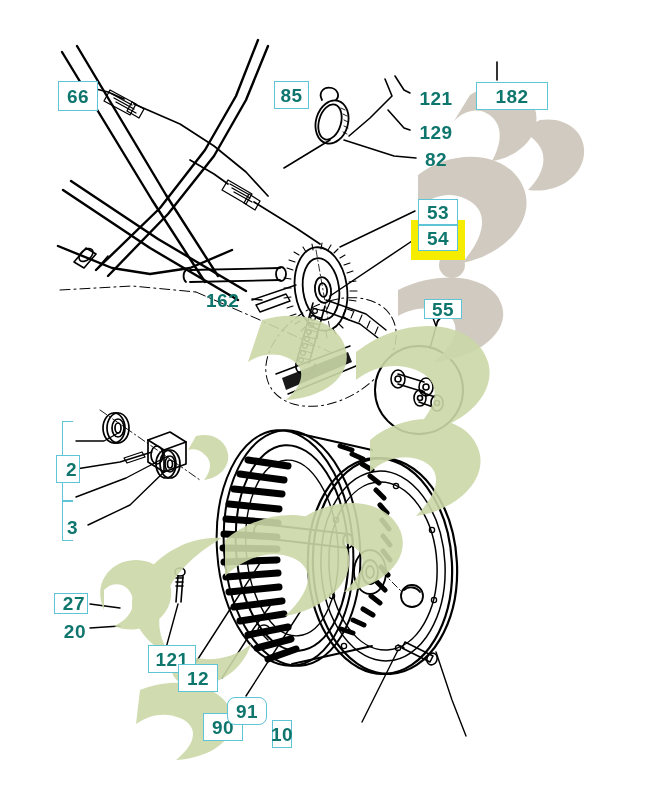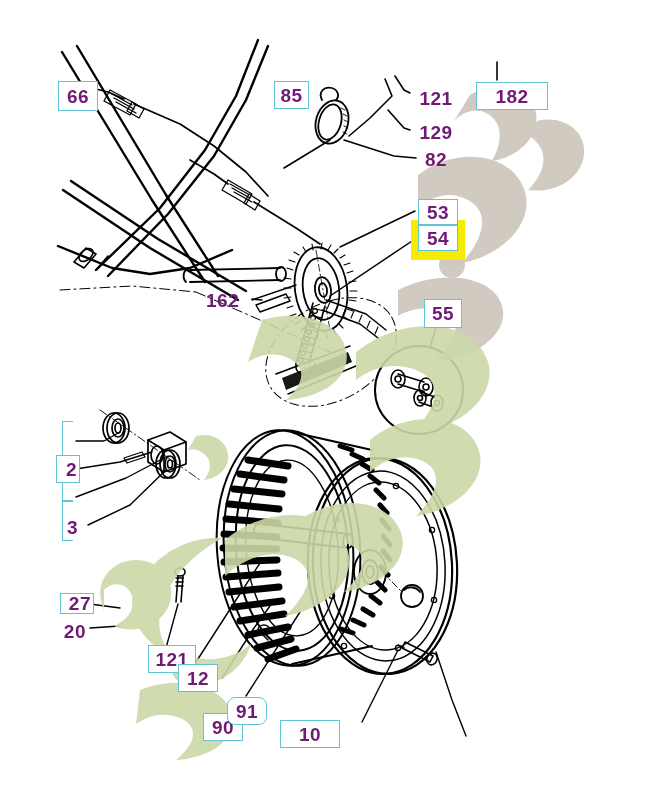--- a/index.html
+++ b/index.html
@@ -23,21 +23,21 @@
     left: 0;
     top: 0;
     width: 652px;
     height: 800px;
   }
   .callout {
     position: absolute;
     box-sizing: border-box;
     border: 1.4px solid #5ec4d6;
     background: #ffffff;
-    color: #701a75;
+    color: #0f766e;
     font-family: "Liberation Sans", sans-serif;
     font-weight: bold;
     font-size: 19px;
     line-height: 1;
     display: flex;
     align-items: center;
     justify-content: center;
     letter-spacing: 0.5px;
     z-index: 6;
   }
@@ -405,35 +405,35 @@
   <div class="callout plain" style="left:414px; top:119px; width:44px; height:26px;">129</div>
 
   <div class="callout plain" style="left:420px; top:146px; width:32px; height:26px;">82</div>
 
   <div class="callout" style="left:476px; top:82px; width:72px; height:28px;">182</div>
 
   <div class="callout" style="left:418px; top:199px; width:40px; height:26px;">53</div>
 
   <div class="callout" style="left:418px; top:225px; width:40px; height:26px;">54</div>
 
-  <div class="callout" style="left:424px; top:299px; width:38px; height:29px;">55</div>
+  <div class="callout" style="left:424px; top:299px; width:38px; height:20px;">55</div>
 
   <div class="callout plain" style="left:206px; top:287px; width:46px; height:26px; justify-content:flex-start;">162</div>
 
   <div class="callout" style="left:56px; top:455px; width:24px; height:28px; justify-content:flex-end; padding-right:2px;">2</div>
 
   <div class="callout plain" style="left:56px; top:513px; width:24px; height:28px; justify-content:flex-end; padding-right:2px;">3</div>
 
-  <div class="callout" style="left:60px; top:593px; width:34px; height:21px; justify-content:flex-end; padding-right:2px;">27</div>
+  <div class="callout" style="left:54px; top:593px; width:34px; height:21px; justify-content:flex-end; padding-right:2px;">27</div>
 
   <div class="callout plain" style="left:54px; top:618px; width:34px; height:26px; justify-content:flex-end; padding-right:2px;">20</div>
 
   <div class="callout" style="left:148px; top:645px; width:48px; height:28px;">121</div>
 
   <div class="callout" style="left:178px; top:664px; width:40px; height:28px;">12</div>
 
   <div class="callout" style="left:203px; top:713px; width:40px; height:28px;text-align:center;">90</div>
 
   <div class="callout" style="left:227px; top:697px; width:40px; height:28px;border-radius:8px;">91</div>
 
-  <div class="callout" style="left:280px; top:720px; width:60px; height:28px;">10</div>
+  <div class="callout" style="left:272px; top:720px; width:20px; height:28px;">10</div>
 
 </div>
 
 </body></html>

